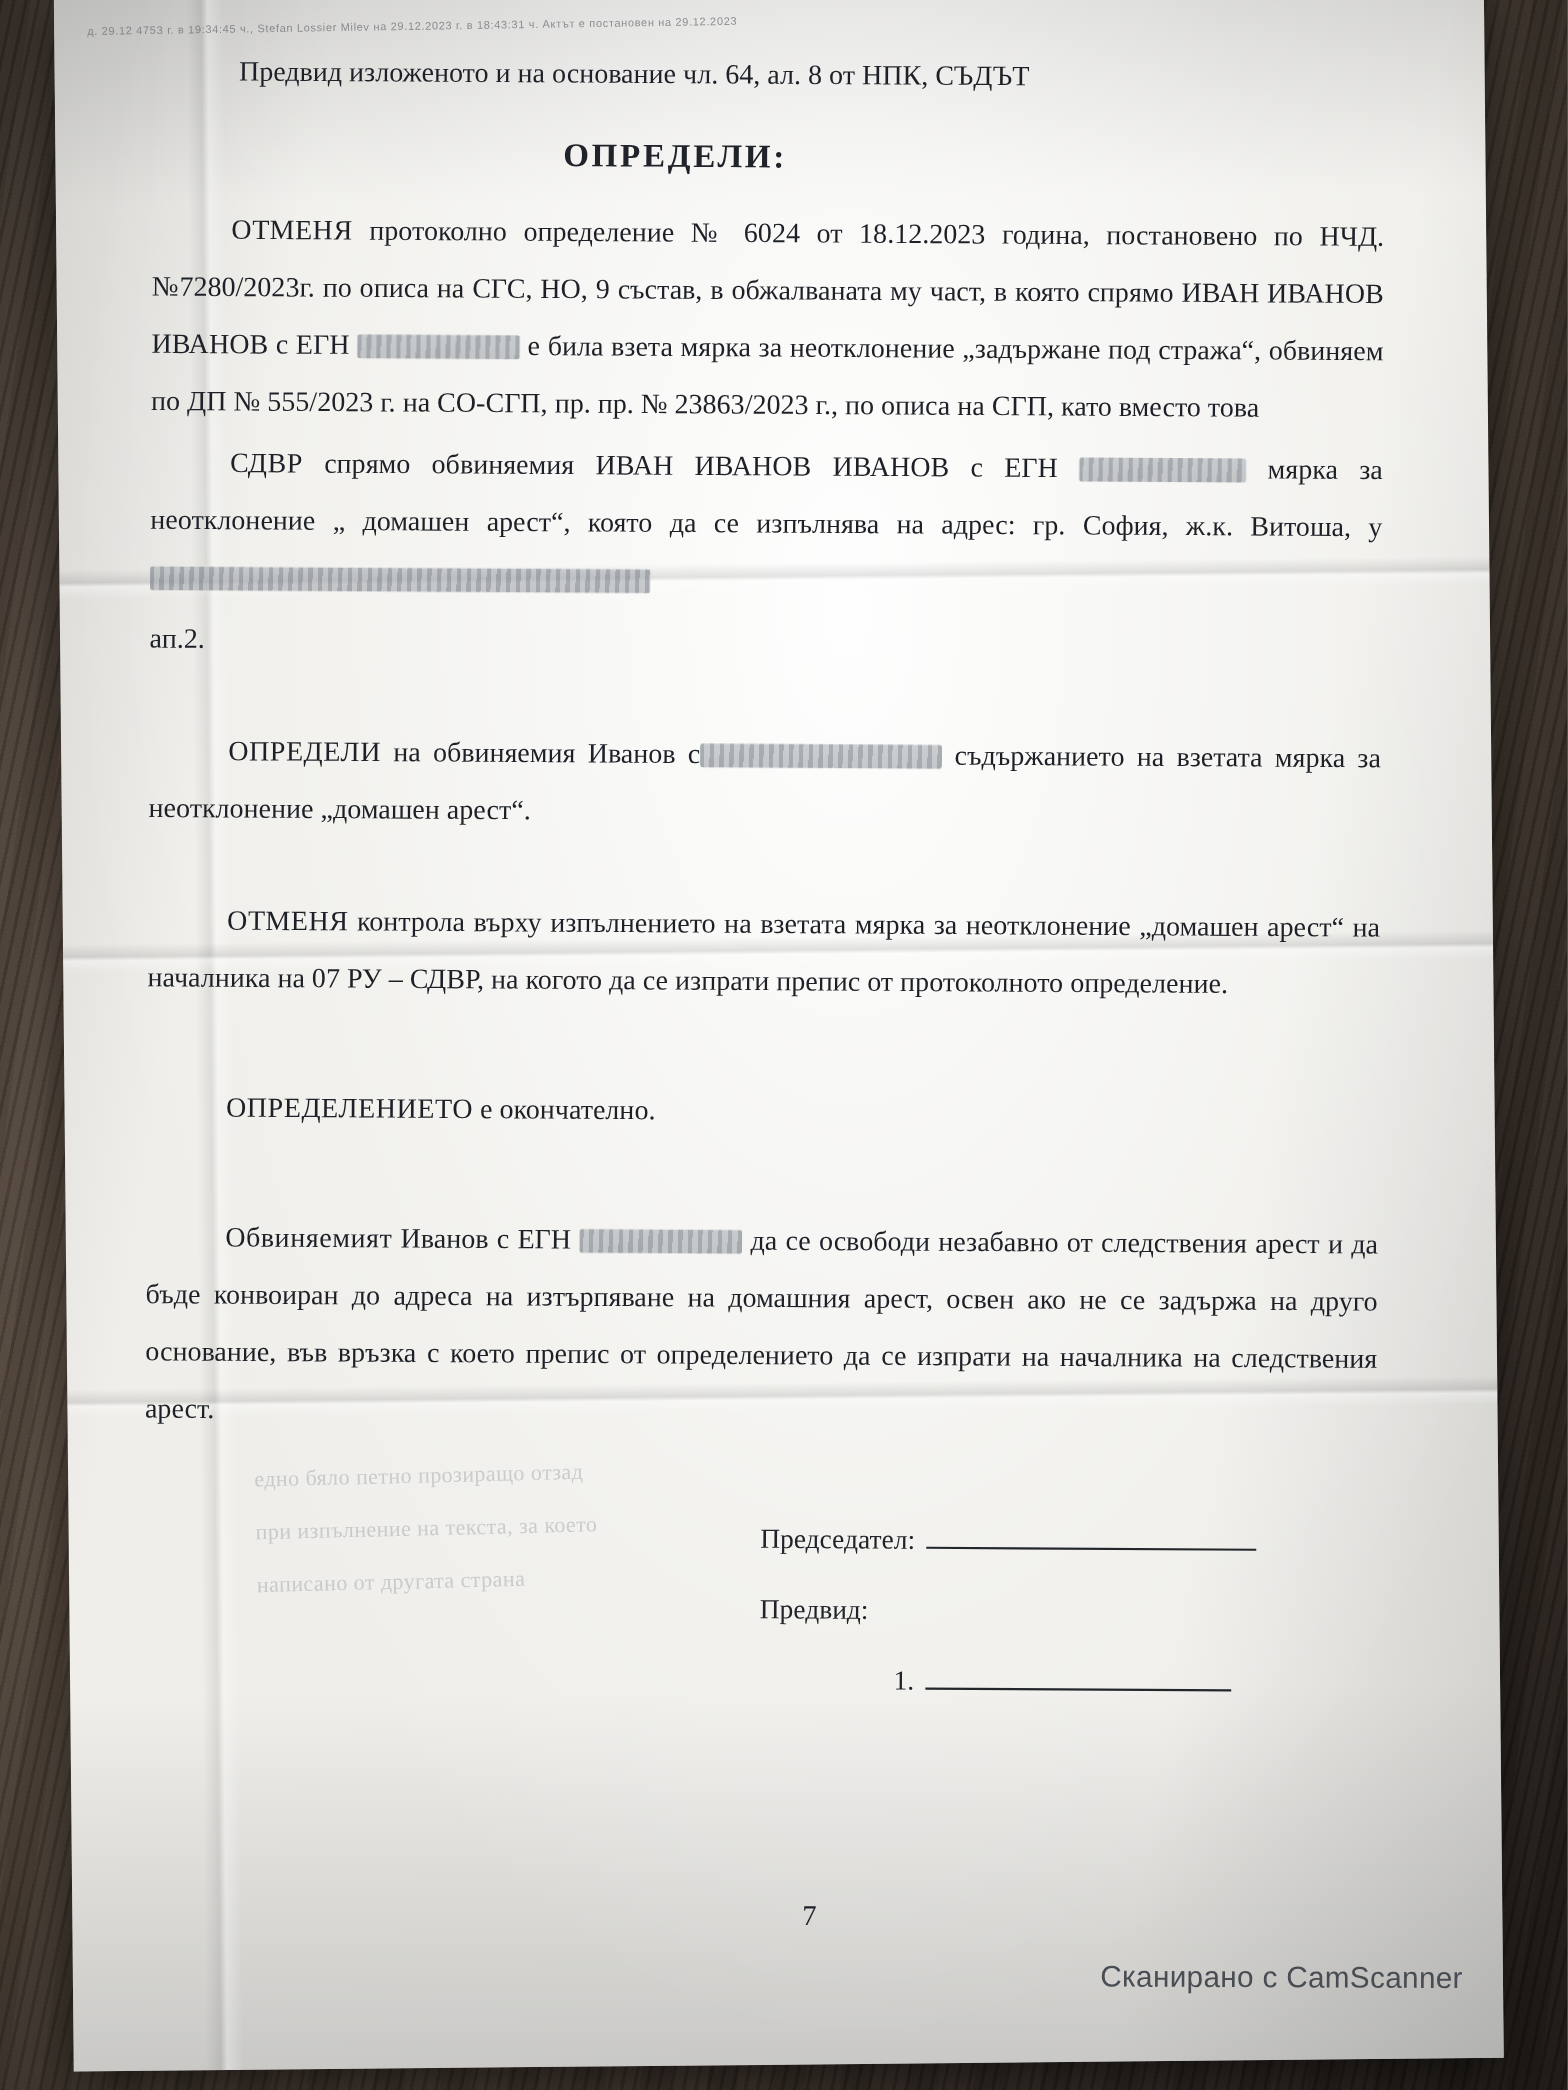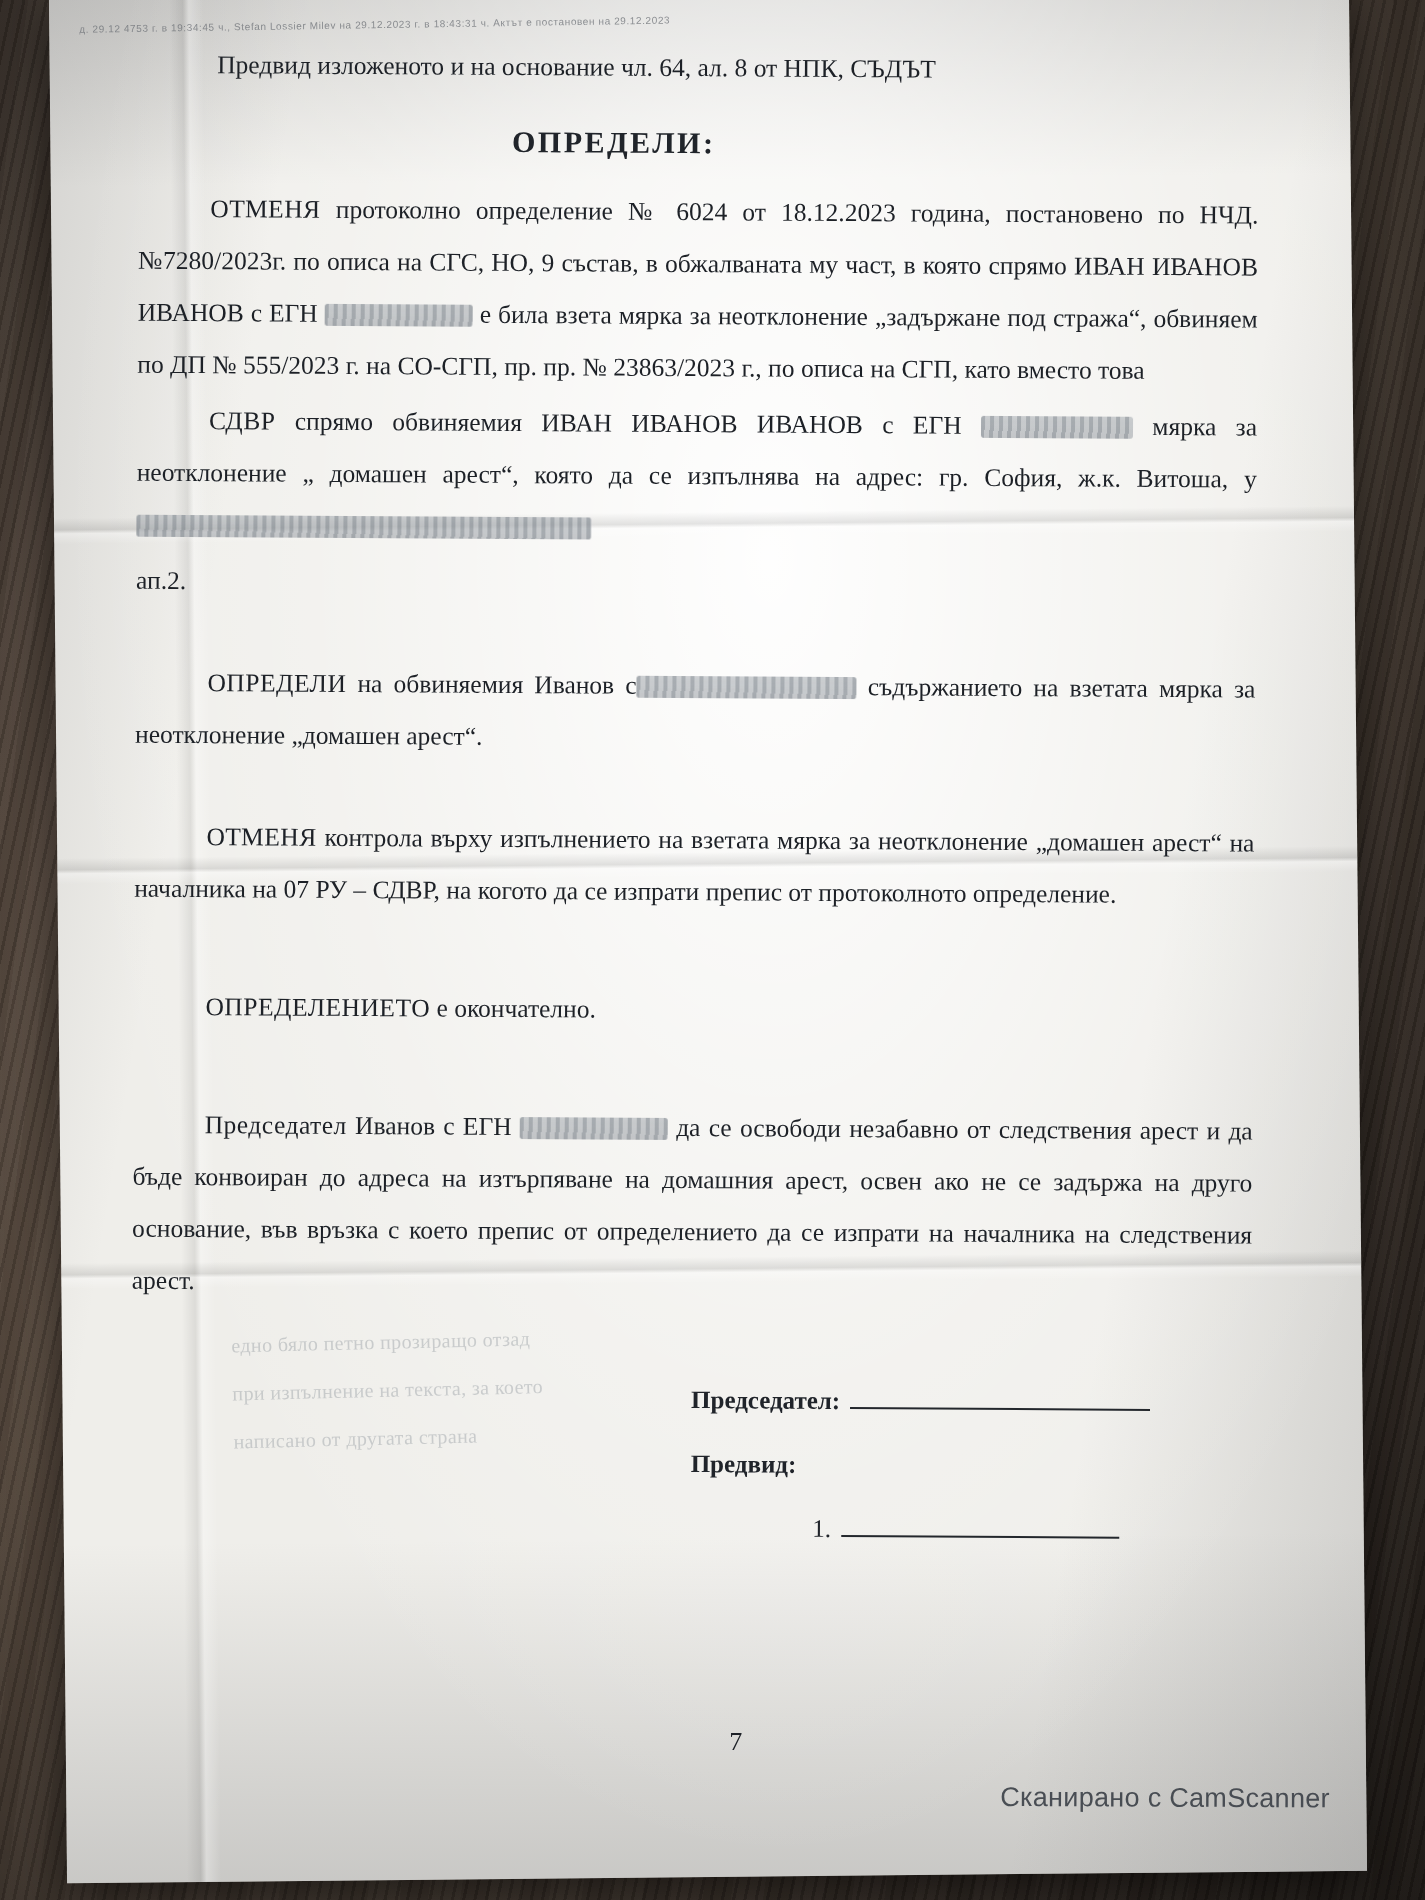--- a/index.html
+++ b/index.html
@@ -165,21 +165,21 @@
   .redact.w5 { width: 455px; }
 
   
   .sign-block {
     margin-top: 58px;
     padding-left: 560px;
     font-size: 25px;
     line-height: 64px;
   }
   .sign-row { white-space: nowrap; }
-  .sign-label { font-weight: bold; }
+  .sign-label { font-weight: normal; }
   .sign-line {
     display: inline-block;
     width: 300px;
     border-bottom: 2px solid #23272c;
     height: 20px;
     margin-left: 10px;
   }
   .sign-row.member { padding-left: 122px; }
   .sign-line.short { width: 278px; }
 
@@ -257,21 +257,21 @@
 
         <div class="gap-l"></div>
 
         <p class="par">
           <span class="kw">ОПРЕДЕЛЕНИЕТО</span><span> е окончателно.</span>
         </p>
 
         <div class="gap-l"></div>
 
         <p class="par">
-          <span class="kw">Председател</span><span> Иванов с ЕГН </span><span class="redact w4"></span><span> да се освободи незабавно от следствения арест и да бъде конвоиран до адреса на изтърпяване на домашния арест, освен ако не се задържа на друго основание, във връзка с което препис от определението да се изпрати на началника на следствения арест.</span>
+          <span class="kw">Обвиняемият</span><span> Иванов с ЕГН </span><span class="redact w4"></span><span> да се освободи незабавно от следствения арест и да бъде конвоиран до адреса на изтърпяване на домашния арест, освен ако не се задържа на друго основание, във връзка с което препис от определението да се изпрати на началника на следствения арест.</span>
         </p>
 
         <div class="sign-block">
           <div class="sign-row">
             <span class="sign-label">Председател:</span><span class="sign-line"></span>
           </div>
           <div class="sign-row">
             <span class="sign-label">Предвид:</span>
           </div>
           <div class="sign-row member">

